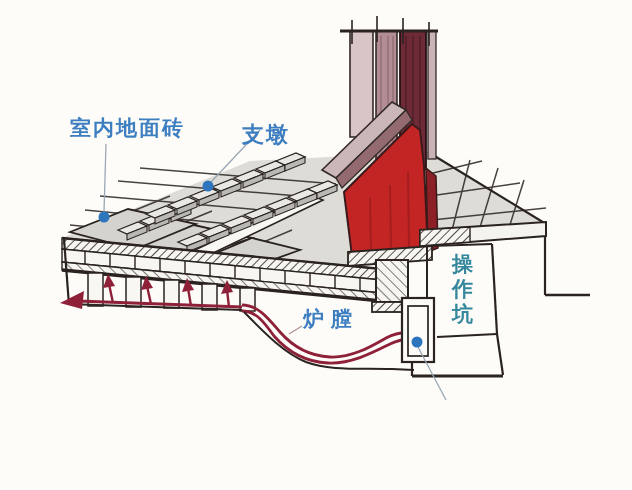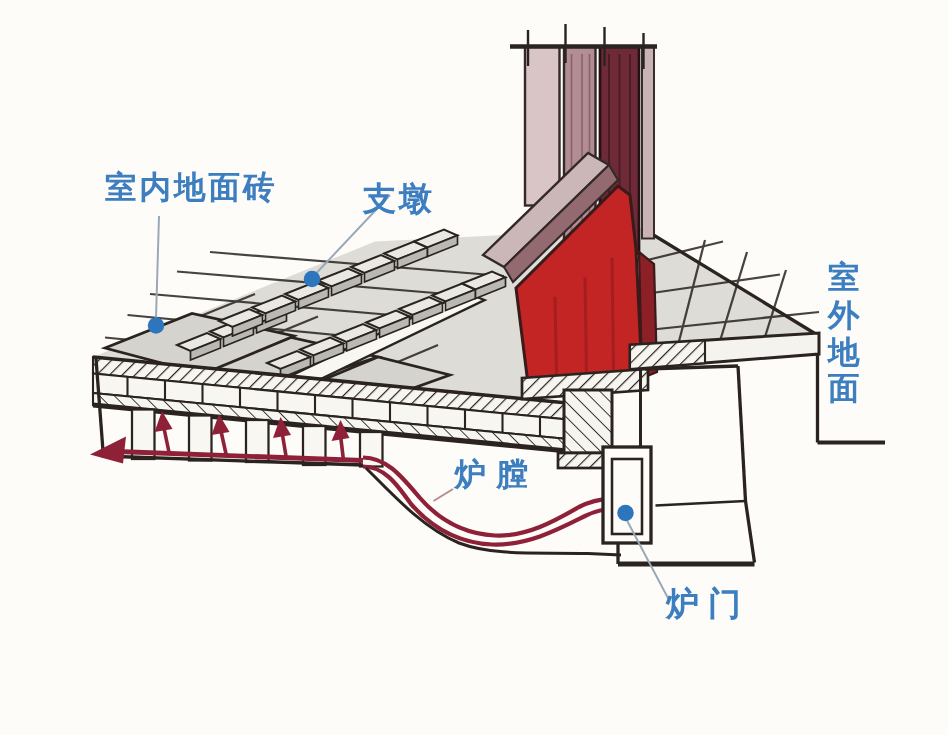--- a/index.html
+++ b/index.html
@@ -1,19 +1,19 @@
 <!DOCTYPE html>
 <html><head>
 <meta charset="utf-8">
 <style>
   html,body{margin:0;padding:0;background:#ffffff;}
   #stage{
     position:relative;width:632px;height:490px;overflow:hidden;
     background:#fdfcf9;
-    font-family:Liberation Mono, monospace;
+    font-family:Liberation Serif, serif;
   }
   #art{position:absolute;left:0;top:0;}
   .lbl{
     position:absolute;
     color:#3d7ec0;
     font-size:21px;
     font-weight:600;
     letter-spacing:2px;
     line-height:1.18;
     white-space:nowrap;
@@ -228,20 +228,19 @@
     <circle cx="104" cy="217" r="5.5" fill="#2d76bd"></circle>
     <circle cx="208" cy="186" r="5.5" fill="#2d76bd"></circle>
     <circle cx="417" cy="342" r="5.5" fill="#2d76bd"></circle>
   </g>
 </svg>
 
 <div class="lbl" style="left:70px;top:116px;">室内地面砖</div>
 
 <div class="lbl" style="left:242px;top:103px;font-size:22px;margin-top:19px;">支墩</div>
 
-<div class="lbl v" style="left:552px;top:176px;">室外地面</div>
-
+
+<div class="lbl v teal" style="left:452px;top:252px;">操作坑</div>
 
 <div class="lbl" style="left:303px;top:307px;letter-spacing:7px;font-size:21px;">炉膛</div>
 
-<div class="lbl" style="left:444px;top:392px;letter-spacing:6px;font-size:22px;">炉门</div>
 
 </div>
 
 </body></html>

